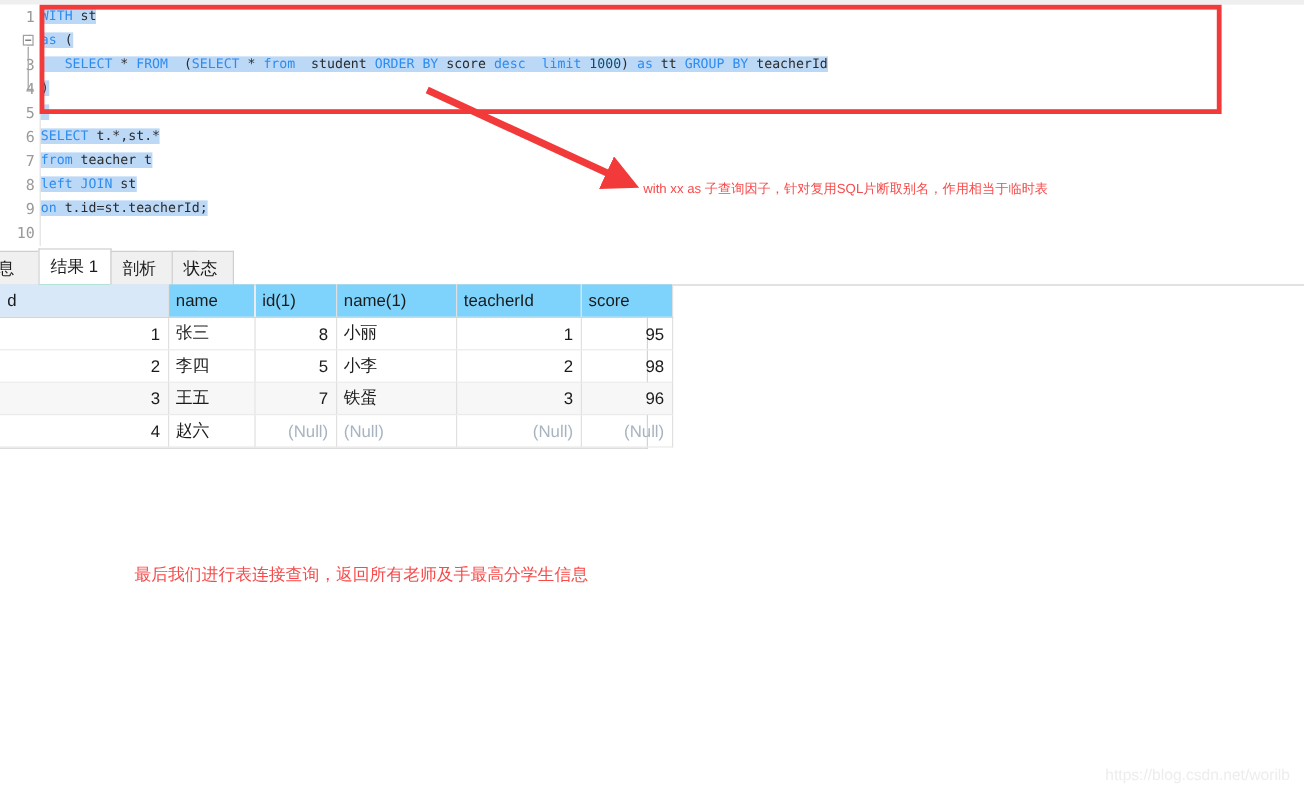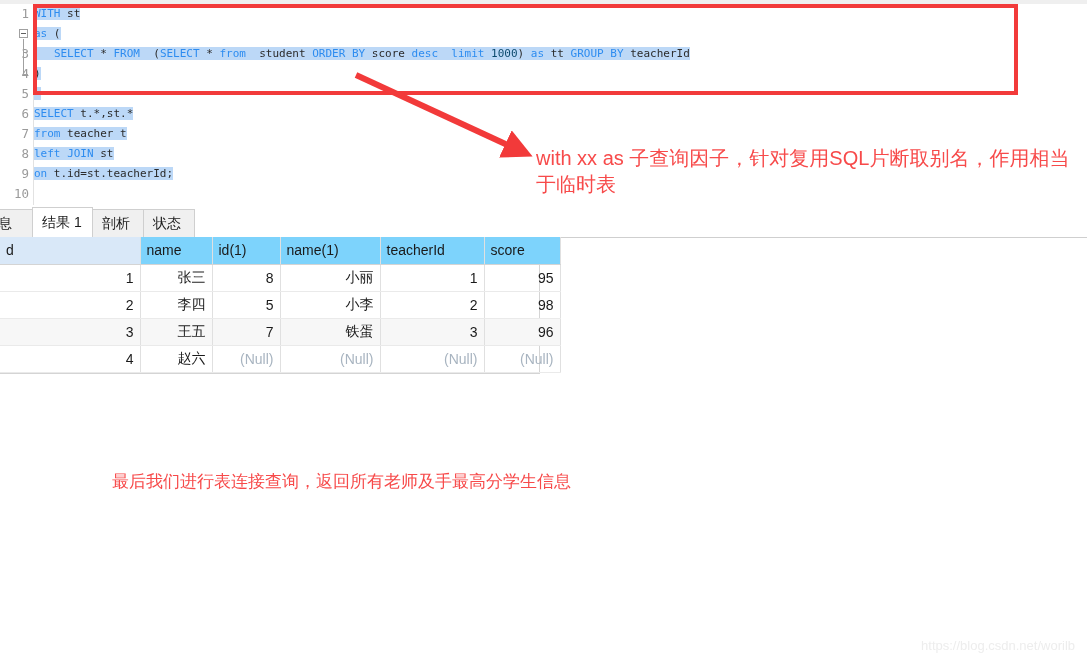--- a/index.html
+++ b/index.html
@@ -113,29 +113,29 @@
   .anno-svg {
     position: absolute;
     left: 0; top: 0;
     width: 1087px; height: 663px;
     pointer-events: none;
   }
   .anno-text-1 {
     position: absolute;
     left: 536px; top: 145px;
     width: 548px;
-    font-size: 20px;
+    font-size: 11px;
     line-height: 26px;
     color: #f74a4a;
     font-family: "Liberation Sans", "DejaVu Sans", sans-serif;
   }
   .anno-text-2 {
     position: absolute;
     left: 112px; top: 470px;
-    font-size: 17px;
+    font-size: 14px;
     color: #f74a4a;
     font-family: "Liberation Sans", "DejaVu Sans", sans-serif;
   }
 
   
   .tabbar {
     position: absolute;
     left: 0; top: 205px;
     width: 1087px; height: 32px;
     background: #ffffff;
@@ -191,21 +191,21 @@
   .grid th {
     text-align: left;
     background: #7dd3fc;
     color: #1a1a1a;
     border-bottom: 1px solid #d4d4d4;
   }
   .grid th.selected-col {
     background: #d9e8f8;
   }
   .grid td.num-cell { text-align: right; color: #1a1a1a; }
-  .grid td.txt-cell { text-align: right;  color: #1a1a1a; }
+  .grid td.txt-cell { text-align: left;  color: #1a1a1a; }
   .grid td.null-cell { color: #a8b4c0; }
   .grid tr.alt td { background: #f7f7f7; }
 
   
   .c0 { width: 140px; }
   .c1 { width: 72px;  }
   .c2 { width: 68px;  }
   .c3 { width: 100px; }
   .c4 { width: 104px; }
   .c5 { width: 76px;  }

